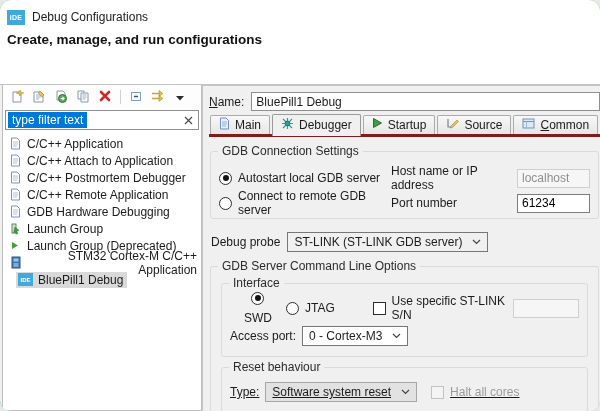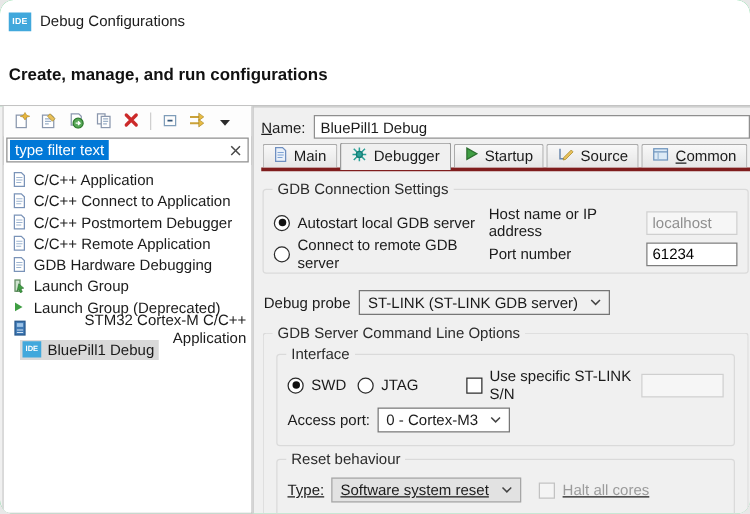--- a/index.html
+++ b/index.html
@@ -6,21 +6,21 @@
   html,body { margin:0; padding:0; background:#e8e8e8; }
   body { font-family:"Liberation Sans", sans-serif; font-size:12px; color:#1b1b1b; }
   .app { width:600px; height:411px; background:#22c55e; overflow:hidden; position:relative; margin:0;border-radius:11px; }
 
   
   .header { height:85px; background:#fff; border-bottom:1px solid #c3c3c3; padding:8px 8px 0 7px; }
   .title-row { display:flex; align-items:center; gap:7px; height:18px; }
   .ide-badge { width:18px; height:15px; background:#41a8dc; color:#fff; font-size:7px; font-weight:bold;
                display:flex; align-items:center; justify-content:center; letter-spacing:.2px; flex:0 0 auto; }
   .win-title { font-size:12px; color:#1b1b1b; }
-  .subtitle { font-weight:bold; font-size:13.5px; margin-top:26px; color:#111; }
+  .subtitle { font-weight:bold; font-size:13.5px; margin-top:6px; color:#111; }
 
   
   .bodyrow { display:flex; height:326px; background:#f0f0f0; align-items:stretch; }
 
   
   .left { width:200px; min-width:200px; background:#fff; border:1px solid #bdbdbd; border-top:none;
           margin-left:2px; display:flex; flex-direction:column; }
   .toolbar { height:24px; display:flex; align-items:center; gap:4px; padding:2px 3px 2px 5px; background:#fdfdfd; }
   .tbtn { width:18px; height:18px; display:flex; align-items:center; justify-content:center; }
   .tsep { width:1px; height:14px; background:#cfcfcf; margin:0 2px; }
@@ -74,21 +74,21 @@
   .probe-row { display:flex; align-items:center; gap:7px; margin:12px 0 0 1px; height:21px; }
   .combo { display:inline-flex; align-items:center; justify-content:space-between; gap:10px;
            border:1px solid #767676; height:20px; padding:0 6px; background:#f0f0f0; white-space:nowrap; }
   .combo.white { background:#fff; }
   .combo.gray { background:#e2e2e2; border-color:#a6a6a6; }
   .chev { flex:0 0 auto; display:flex; }
 
   .g-server { margin-top:14px; border-bottom:none; border-radius:3px 3px 0 0; padding:6px 8px 0 8px; }
   .g-sub { margin:10px 2px 0 2px; padding:10px 8px 8px 8px; }
   .iface-row1 { display:flex; align-items:center; height:24px; margin-top:2px; }
-  .r-swd { width:62px; }
+  .r-swd { width:62px;flex-direction:column; }
   .r-jtag { width:96px; }
   .check-item { display:flex; align-items:center; gap:6px; }
   .checkbox { width:13px; height:13px; border:1px solid #2b2b2b; background:#fff; flex:0 0 auto; }
   .checkbox.disabled { border-color:#c2c2c2; background:#f4f4f4; }
   .sn-field { margin-left:auto; width:66px; }
   .iface-row2 { display:flex; align-items:center; gap:6px; height:24px; margin-top:4px; }
   .reset-row { display:flex; align-items:center; gap:6px; height:24px; margin-top:2px;text-decoration:underline; }
   .disabled-label { color:#9b9b9b; }
   .halt { margin-left:8px; }
 </style>
@@ -185,21 +185,21 @@
             </span>
         </div>
         <div class="tree-row">
             <span class="row-inner">
           <span class="ticon">
                 <svg width="11" height="13">
                   <path d="M1.5 1 h5.5 l2.5 2.5 v8.5 h-8 z" fill="#fff" stroke="#7a93b8"></path>
                   <path d="M3 5 h5 M3 7 h5 M3 9 h4" stroke="#9db4d0" stroke-width=".8"></path>
                 </svg>
               </span>
-          <span>C/C++ Connect to Application</span>
+          <span>C/C++ Attach to Application</span>
             </span>
         </div>
         <div class="tree-row">
             <span class="row-inner">
           <span class="ticon">
                 <svg width="11" height="13">
                   <path d="M1.5 1 h5.5 l2.5 2.5 v8.5 h-8 z" fill="#fff" stroke="#7a93b8"></path>
                   <path d="M3 5 h5 M3 7 h5 M3 9 h4" stroke="#9db4d0" stroke-width=".8"></path>
                 </svg>
               </span>

